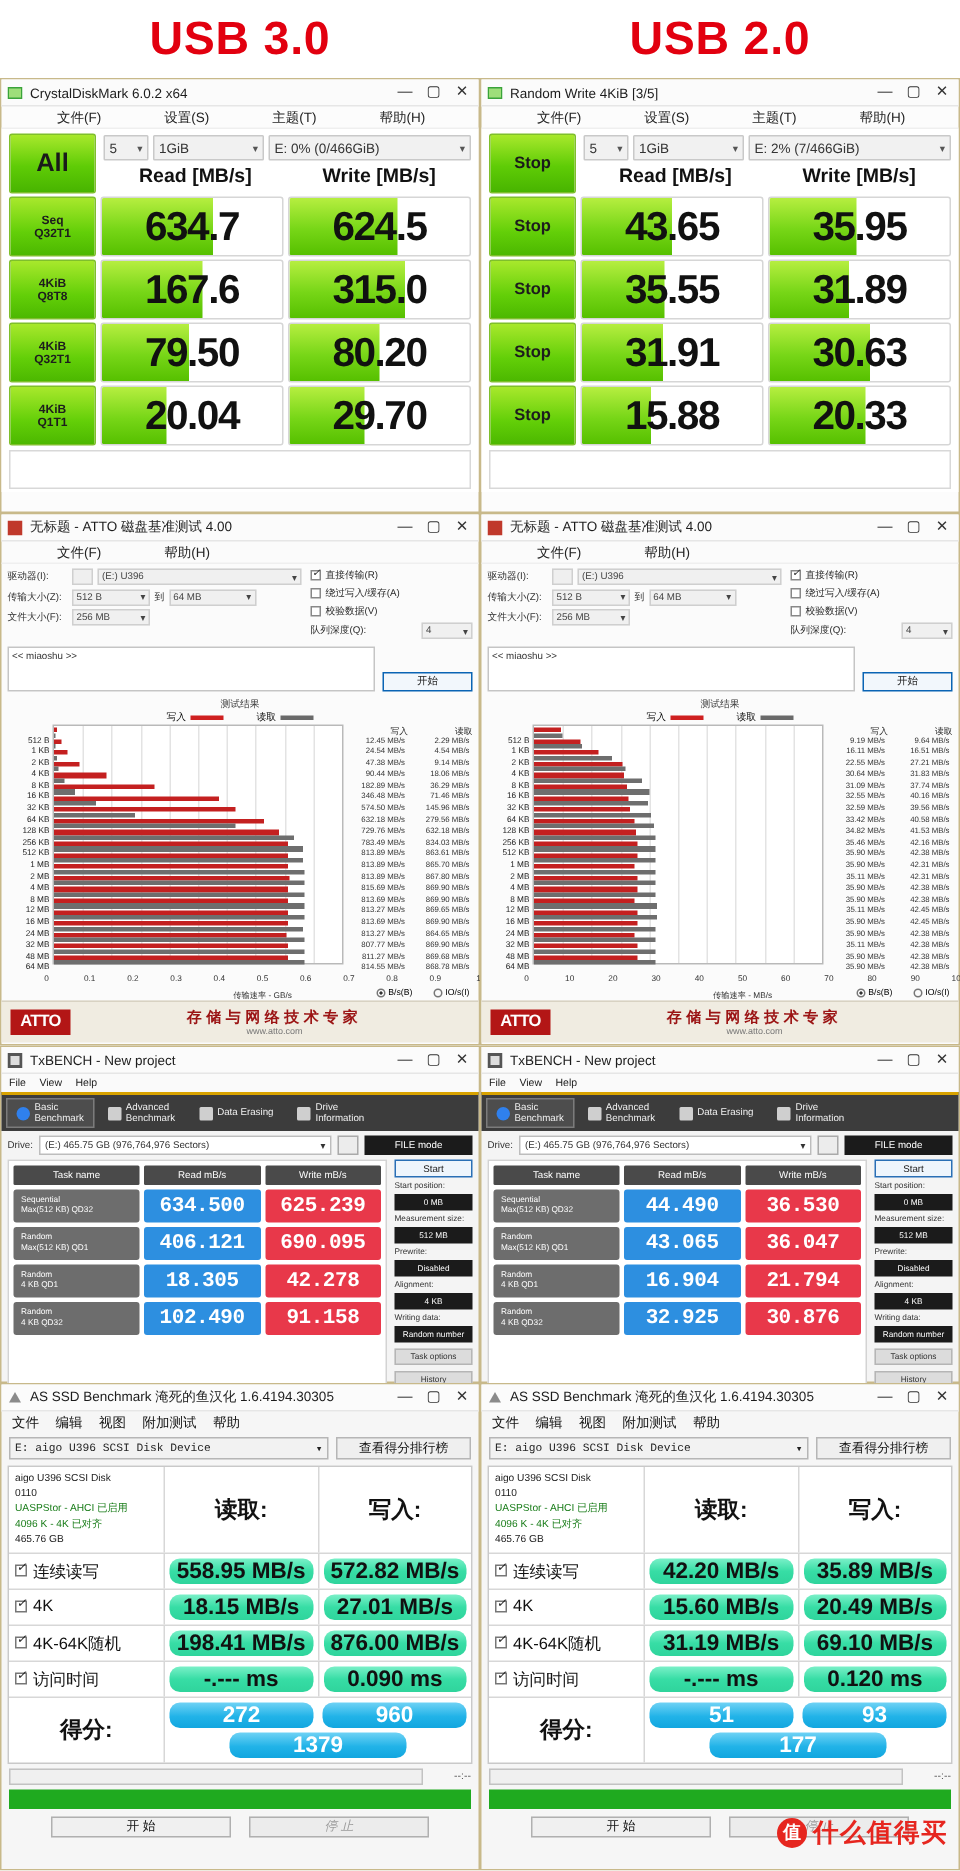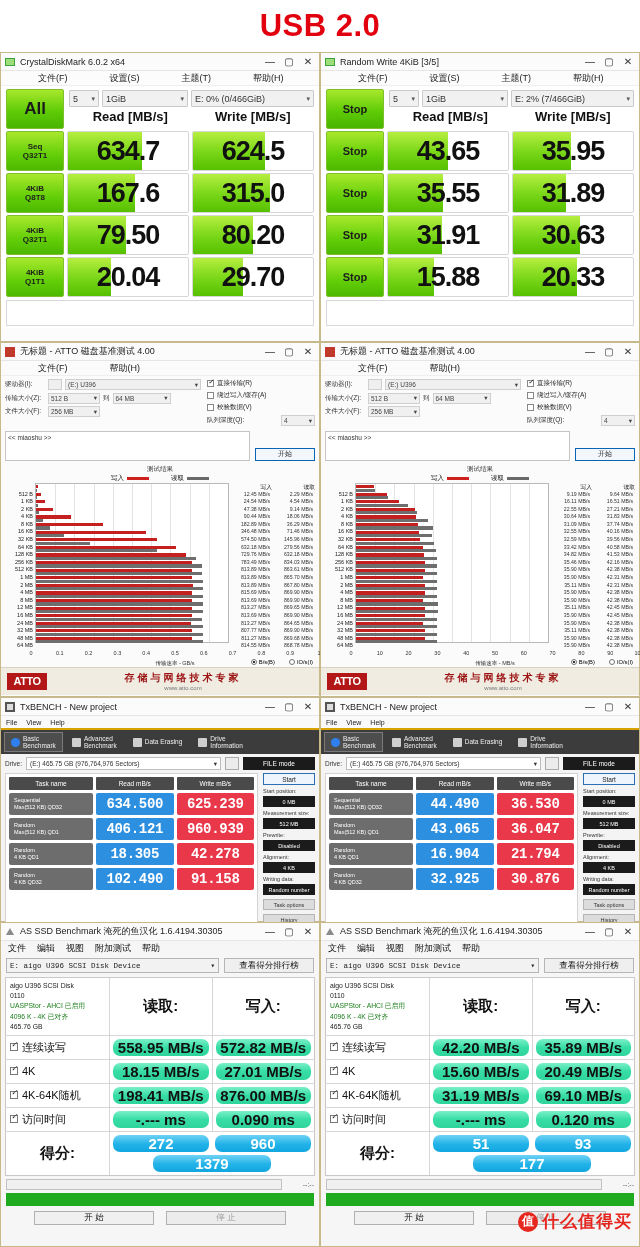--- a/index.html
+++ b/index.html
@@ -51,21 +51,21 @@
     font-weight:bold; font-size:17px; color:#1a1a1a;
   }
   .cdm-allbtn.small { font-size:11px; }
   .sel {
     height:17px; border:1px solid #c9c9c9; background:#f1f1f1;
     display:flex; align-items:center; justify-content:space-between;
     padding:0 3px; font-size:9px; color:#333; border-radius:1px;
   }
   .sel .cv { font-size:7px; color:#555; }
   .sel-loops { width:30px; }
-  .sel-size  { width:86px; }
+  .sel-size  { width:74px; }
   .sel-drive { flex:1; }
 
   .cdm-top { display:flex; align-items:flex-start; gap:3px; }
   .cdm-topright { flex:1; }
   .cdm-hdr { display:flex; height:20px; }
   .cdm-hdr div {
     flex:1; text-align:center; font-weight:bold; font-size:13px; color:#111;
   }
   .cdm-row { display:flex; gap:3px; margin-top:2px; height:40px; }
   .cdm-label {
@@ -235,33 +235,34 @@
   .as-scorerow { display:flex; flex:1; }
   .as-total { width:100%; display:flex; justify-content:center; padding:0 4px 3px 4px; }
   .as-total .as-pill.blue { width:60%; }
   .as-prog { display:flex; align-items:center; gap:4px; margin:3px 5px 0 5px; }
   .as-progbar { flex:1; height:11px; border:1px solid #c2c2c2; background:#f0f0f0; }
   .as-progtxt { font-size:7px; color:#555; width:28px; text-align:right; }
   .as-green { height:13px; background:#1faa1f; margin:3px 5px 0 5px; position:relative; }
   .as-btns { display:flex; gap:12px; justify-content:center; margin-top:5px; }
   .as-btn { width:120px; height:14px; border:1px solid #b0b0b0; background:#f0f0f0;
     font-size:8.5px; display:flex; align-items:center; justify-content:center; color:#111; }
-  .as-btn.dis { color:#9b9b9b; background:#ececec; }
+  .as-btn.dis { color:#9b9b9b; background:#ececec;font-style:italic; }
 
   .wm { position:absolute; right:8px; bottom:14px; display:flex; align-items:center; gap:4px; z-index:9; }
   .wm-c { width:20px; height:20px; border-radius:50%; background:#e6261f; color:#fff;
     display:flex; align-items:center; justify-content:center; font-size:12px; font-weight:bold; }
   .wm-t { font-size:17px; font-weight:bold; color:#e6261f; letter-spacing:1px; }
 </style>
 </head>
 <body>
 
 <div class="page">
 
   <div class="banner">
+    <div>USB 3.0</div>
     <div>USB 2.0</div>
   </div>
 
   <div class="cdm-wrap">
 
     <div class="win cdm">
       <div class="titlebar">
         <svg class="appicon" viewBox="0 0 10 10">
             <rect x="0" y="1" width="10" height="8" fill="#3aa33a"></rect>
             <rect x="1" y="2" width="8" height="6" fill="#9ede7a"></rect>
@@ -1107,21 +1108,21 @@
               </div>
             <div class="tx-read">634.500</div>
             <div class="tx-write">625.239</div>
           </div>
           <div class="tx-tr">
             <div class="tx-name">
                 <span>Random</span>
                 <span>Max(512 KB) QD1</span>
               </div>
             <div class="tx-read">406.121</div>
-            <div class="tx-write">960.939</div>
+            <div class="tx-write">690.095</div>
           </div>
           <div class="tx-tr">
             <div class="tx-name">
                 <span>Random</span>
                 <span>4 KB QD1</span>
               </div>
             <div class="tx-read">18.305</div>
             <div class="tx-write">42.278</div>
           </div>
           <div class="tx-tr">

